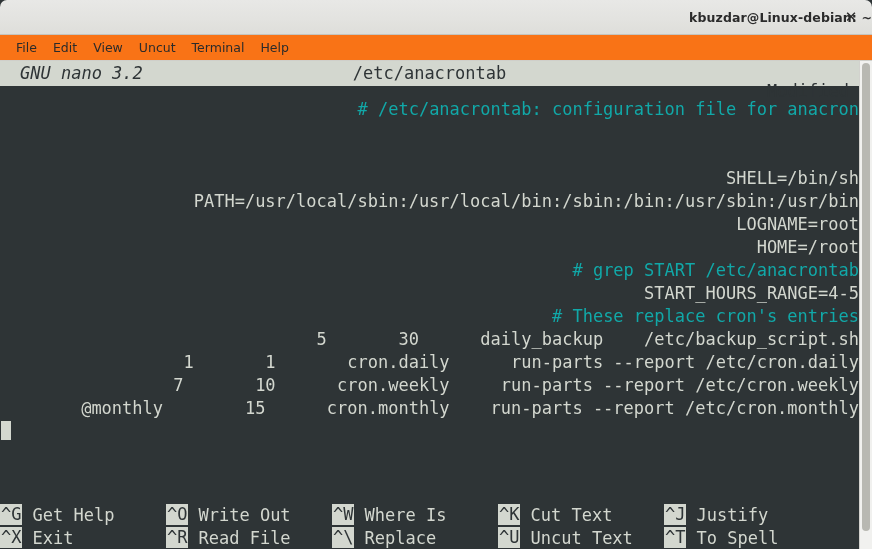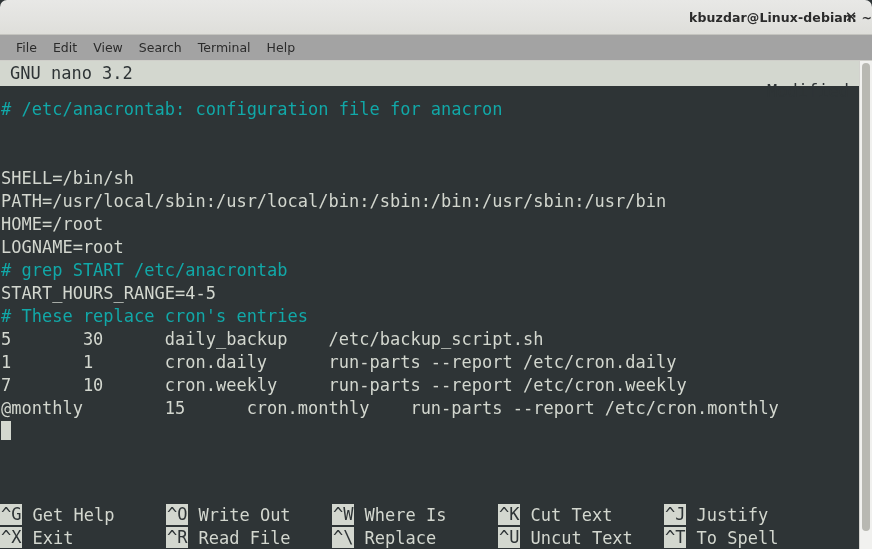--- a/index.html
+++ b/index.html
@@ -60,21 +60,21 @@
     font-weight: bold;
     color: #2b2b2b;
     cursor: pointer;
     line-height: 1;
   }
 
   
   .menubar {
     height: 26px;
     flex: 0 0 26px;
-    background: #a3a3a3;
+    background: #f97316;
     border-bottom: 1px solid #cfcfca;
     display: flex;
     align-items: center;
     padding-left: 8px;
     box-sizing: border-box;
   }
   .menu-item {
     font-family: "DejaVu Sans", sans-serif;
     font-size: 12.5px;
     color: #2b2b2b;
@@ -114,21 +114,22 @@
     background: #d3d7cf;
     color: #2e3436;
     display: flex;
     align-items: center;
     position: relative;
     box-sizing: border-box;
     border-bottom: 1px solid #2e3436;
   }
   .nano-version {
     position: absolute;
-    left: 10px;
+    left: 20px;
+    font-style: italic;
   }
   .nano-file {
     position: absolute;
     left: 0; right: 0;
     text-align: center;
   }
   .nano-modified {
     position: absolute;
     right: 10px;
     margin-top: 36px;
@@ -138,21 +139,22 @@
   .editor {
     flex: 1 1 auto;
     position: relative;
     padding-top: 11px;
     box-sizing: border-box;
     overflow: hidden;
   }
   .line {
     color: #d3d7cf;
     height: 23px;
-    padding-left: 1px;
+    padding-left: 11px;
+    text-align: right;
   }
   .line.comment { color: #11a8a8; }
   .line.blank { color: transparent; }
 
   .cursor-line {
     height: 23px;
     padding-left: 1px;
   }
   .cursor-block {
     display: inline-block;
@@ -231,41 +233,42 @@
 
   <div class="titlebar">
     <span class="titlebar-title">kbuzdar@Linux-debian: ~</span>
     <span class="close-btn">✕</span>
   </div>
 
   <div class="menubar" id="menubar">
       <div class="menu-item">File</div>
       <div class="menu-item">Edit</div>
       <div class="menu-item">View</div>
-      <div class="menu-item">Search</div>
+      <div class="menu-item">Uncut</div>
       <div class="menu-item">Terminal</div>
       <div class="menu-item">Help</div>
     </div>
 
   <div class="terminal">
     <div class="term-inner">
 
       <div class="nano-titlebar mono">
         <span class="nano-version">GNU nano 3.2</span>
+        <span class="nano-file">/etc/anacrontab</span>
         <span class="nano-modified">Modified</span>
       </div>
 
       <div class="editor" id="editor">
           <div class="line mono comment"># /etc/anacrontab: configuration file for anacron</div>
           <div class="line mono blank"></div>
           <div class="line mono blank"></div>
           <div class="line mono">SHELL=/bin/sh</div>
           <div class="line mono">PATH=/usr/local/sbin:/usr/local/bin:/sbin:/bin:/usr/sbin:/usr/bin</div>
+          <div class="line mono">LOGNAME=root</div>
           <div class="line mono">HOME=/root</div>
-          <div class="line mono">LOGNAME=root</div>
           <div class="line mono comment"># grep START /etc/anacrontab</div>
           <div class="line mono">START_HOURS_RANGE=4-5</div>
           <div class="line mono comment"># These replace cron's entries</div>
           <div class="line mono">5       30      daily_backup    /etc/backup_script.sh</div>
           <div class="line mono">1       1       cron.daily      run-parts --report /etc/cron.daily</div>
           <div class="line mono">7       10      cron.weekly     run-parts --report /etc/cron.weekly</div>
           <div class="line mono">@monthly        15      cron.monthly    run-parts --report /etc/cron.monthly</div>
           <div class="cursor-line"><span class="cursor-block"></span></div>
         </div>
 

